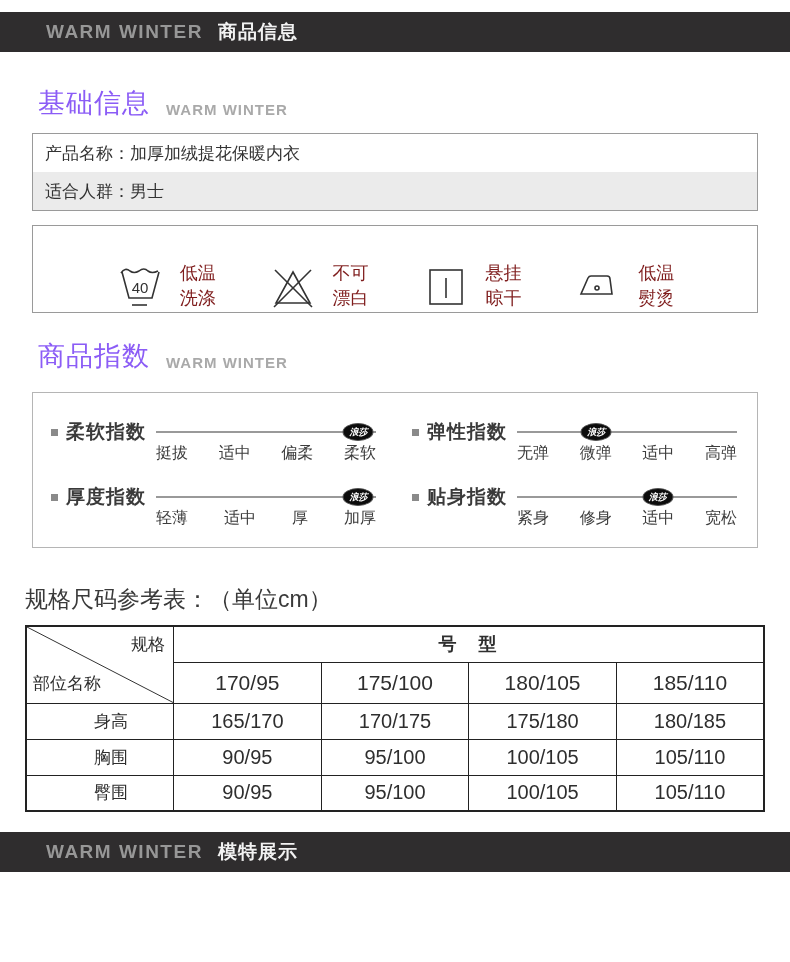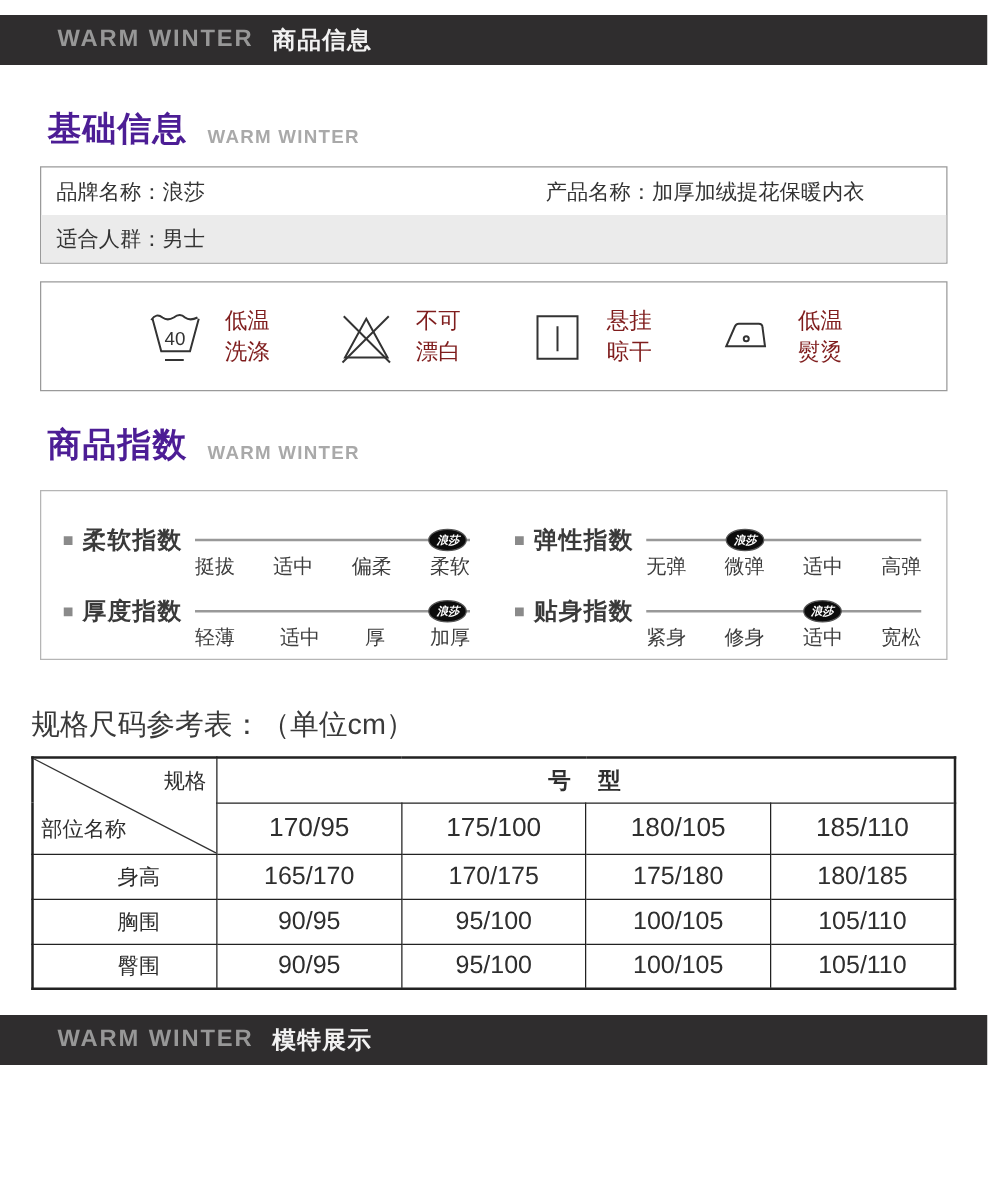--- a/index.html
+++ b/index.html
@@ -16,43 +16,43 @@
   }
   .bar .brand {
     color:#979797; font-size:19px; letter-spacing:1.5px; font-weight:bold;
     font-stretch:condensed;
   }
   .bar .bar-title { color:#f2f2f2; font-size:19px; font-weight:bold; margin-left:15px; letter-spacing:1px; }
   .bar.bottom { margin-top:20px; }
 
   
   .sec-head { margin:33px 0 0 38px; height:36px; display:flex; align-items:flex-end; }
-  .sec-head .sec-title { font-size:27px; font-weight:bold; color:#4c1d95; letter-spacing:1px; }
+  .sec-head .sec-title { font-size:27px; font-weight:normal; color:#8b5cf6; letter-spacing:1px; }
   .sec-head .sec-brand { font-size:15px; color:#a9a9a9; font-weight:bold; margin:0 0 3px 16px; letter-spacing:1px; }
 
   
   .info-table { margin:12px 32px 0 32px; border:1px solid #9a9a9a; }
   .info-row { min-height:38px; display:flex; align-items:center; font-size:17px; padding-left:12px; white-space:pre-wrap; }
   .info-row.alt { background:#ebebeb; }
   .info-row .cell-left { flex:0 0 55%; }
   .info-row .cell-right { flex:1; }
 
   
   .care-box {
     margin:14px 32px 0 32px; border:1px solid #9a9a9a; height:88px;
-    display:flex; align-items:center; justify-content:space-evenly; padding:0 30px;
+    display:flex; align-items:flex-end; justify-content:space-evenly; padding:0 30px;
   }
   .care-item { display:flex; align-items:center; }
   .care-icon { width:48px; height:52px; }
   .care-icon svg { width:100%; height:100%; stroke:#333; fill:none; stroke-width:1.6; }
   .care-label { margin-left:16px; font-size:18px; line-height:25px; color:#7f1d1d; }
 
   
   .index-box {
-    margin:18px 32px 0 32px; border:1px solid #b5b5b5; height:136px;
+    margin:18px 32px 0 32px; border:1px solid #b5b5b5; height:156px;
     display:grid; grid-template-columns:1fr 1fr; grid-template-rows:1fr 1fr;
     padding:14px 20px 10px 16px; column-gap:34px;
   }
   .idx-item { display:flex; align-items:flex-start; padding-top:12px; }
   .bullet { width:7px; height:7px; background:#8a8a8a; margin:10px 8px 0 2px; flex:0 0 auto; }
   .idx-label { font-size:19px; font-weight:bold; color:#3a3a3a; flex:0 0 auto; margin-right:10px; letter-spacing:1px; }
   .idx-slider { position:relative; flex:1; padding-top:12px; }
   .track { height:2px; background:#999; }
   .marker {
     position:absolute; top:13px; transform:translate(-50%,-50%);
@@ -87,21 +87,20 @@
   <span class="bar-title">商品信息</span>
 </div>
 
 <div class="sec-head">
   <span class="sec-title">基础信息</span>
   <span class="sec-brand">WARM WINTER</span>
 </div>
 
 <div class="info-table">
   <div class="info-row">
-    <span class="cell-left">品牌名称：浪莎</span>
     <span class="cell-right">产品名称：加厚加绒提花保暖内衣</span>
   </div>
   <div class="info-row alt">
     <span>适合人群：男士</span>
   </div>
 </div>
 
 <div class="care-box">
   <div class="care-item">
     <span class="care-icon">

